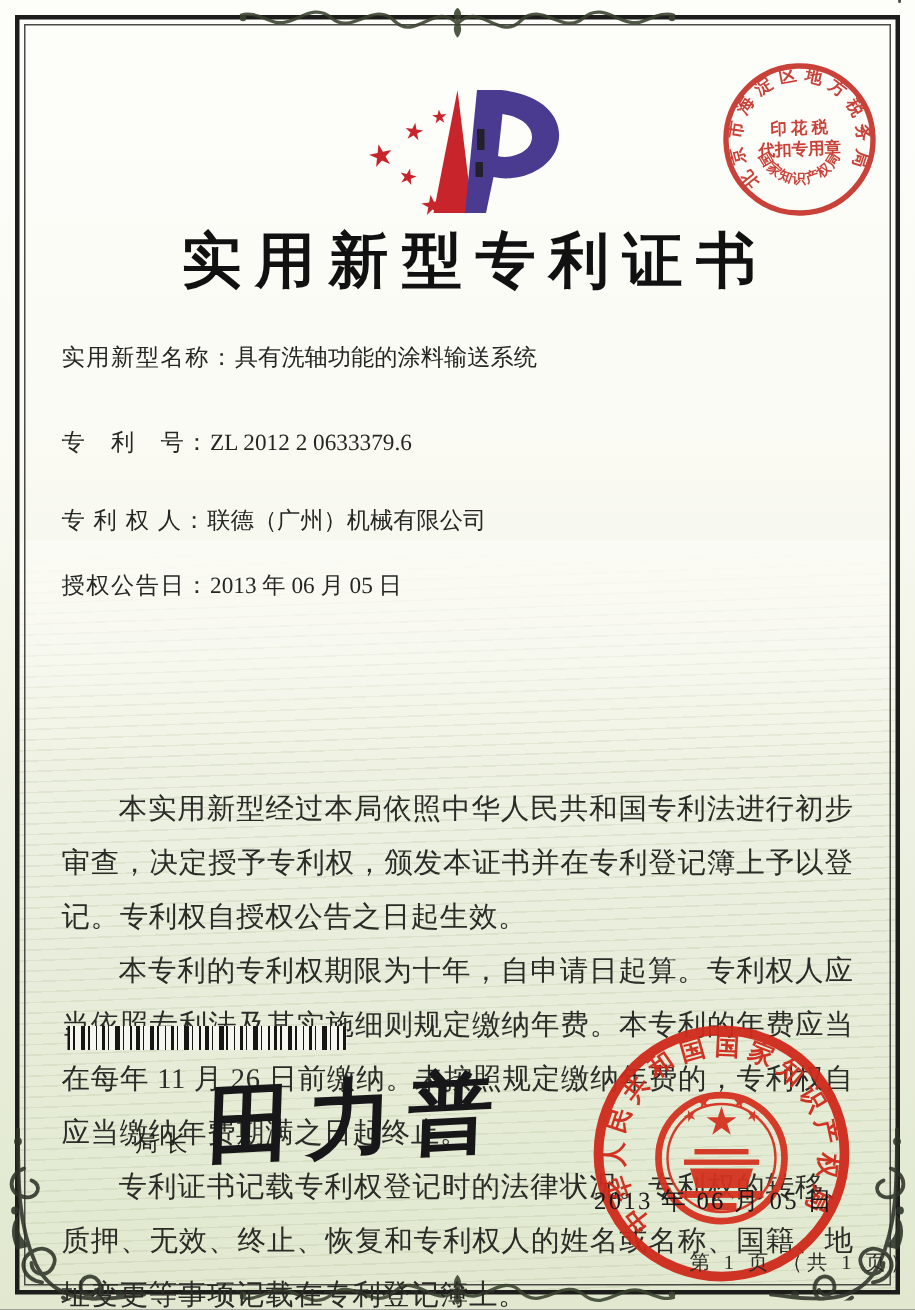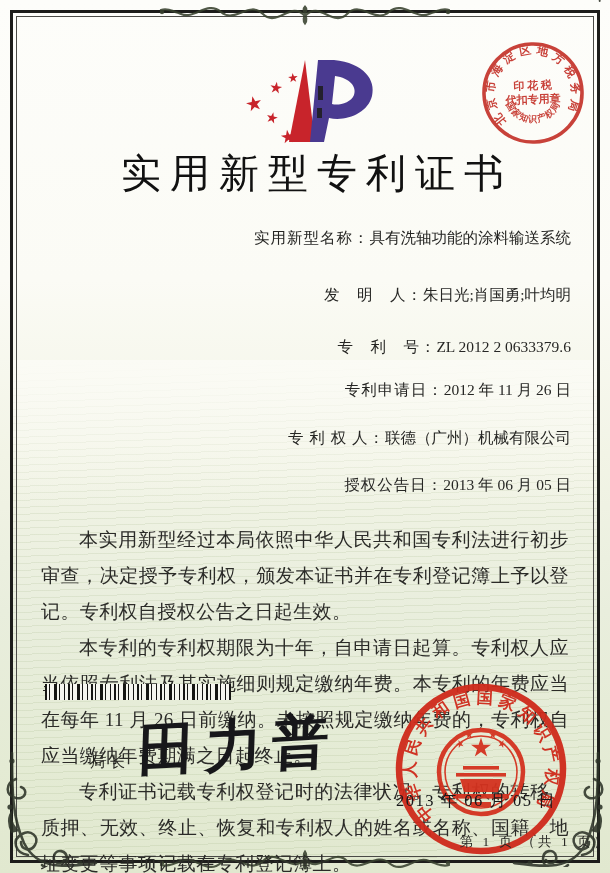--- a/index.html
+++ b/index.html
@@ -23,23 +23,23 @@
   .band{left:50%;transform:translateX(-50%);width:330px;height:30px;}
   .band.top{top:0;}
   .band.bottom{bottom:-2px;transform:translateX(-50%) scaleY(-1);}
   .content{position:absolute;inset:0;z-index:3;}
   .cert-no{position:absolute;left:36px;top:44px;font-size:14.5px;color:#242422;white-space:nowrap;}
   .cert-no .pre{letter-spacing:7px;}
   .cert-no .num{letter-spacing:1.5px;margin-left:2px;}
   .cert-no .suf{margin-left:5px;}
   .logo{position:absolute;left:232px;top:58px;width:150px;height:90px;}
   .tax-stamp{position:absolute;left:478px;top:36px;width:110px;height:114px;opacity:.93;transform:rotate(-2deg);}
-  .title{position:absolute;left:0;right:0;top:146px;text-align:center;font-size:40px;font-weight:normal;
+  .title{position:absolute;left:0;right:0;top:146px;text-align:center;font-size:40px;font-weight:bold;
     letter-spacing:9px;color:#111;padding-left:24px;}
-  .fields{position:absolute;left:41px;top:228px;width:530px;font-size:15.5px;color:#262624;text-align:right;}
+  .fields{position:absolute;left:41px;top:228px;width:530px;font-size:15.5px;color:#262624;}
   .field-row{white-space:nowrap;}
   .field-row:nth-child(1){margin-bottom:36px;}
   .field-row:nth-child(2){margin-bottom:31px;}
   .field-row:nth-child(3){margin-bottom:22px;}
   .field-row:nth-child(4){margin-bottom:27px;}
   .field-row:nth-child(5){margin-bottom:26px;}
   .field-label{letter-spacing:1px;}
   .paras{position:absolute;left:41px;right:41px;top:522px;font-size:19px;line-height:36px;
     text-align:justify;color:#2b2b28;}
   .paras p{margin:0;text-indent:2em;letter-spacing:.4px;}
@@ -138,27 +138,21 @@
       <rect x="85" y="50" width="5" height="10" fill="#23202c"></rect>
     </svg>
 
     <div class="title">实用新型专利证书</div>
 
     <div class="fields">
       <div class="field-row">
         <span class="field-label">实用新型名称：</span><span class="field-value">具有洗轴功能的涂料输送系统</span>
       </div>
       <div class="field-row">
-        <span class="field-label">发　明　人：</span><span class="field-value">朱日光;肖国勇;叶均明</span>
-      </div>
-      <div class="field-row">
         <span class="field-label">专　利　号：</span><span class="field-value">ZL 2012 2 0633379.6</span>
-      </div>
-      <div class="field-row">
-        <span class="field-label">专利申请日：</span><span class="field-value">2012 年 11 月 26 日</span>
       </div>
       <div class="field-row">
         <span class="field-label">专 利 权 人：</span><span class="field-value">联德（广州）机械有限公司</span>
       </div>
       <div class="field-row">
         <span class="field-label">授权公告日：</span><span class="field-value">2013 年 06 月 05 日</span>
       </div>
     </div>
 
     <div class="paras">

